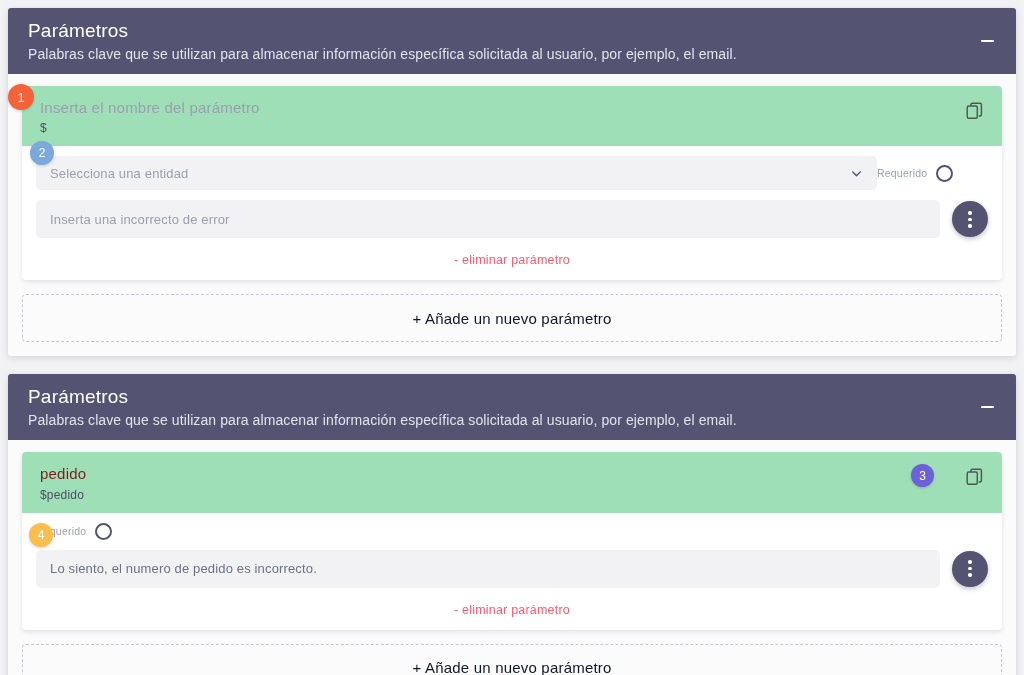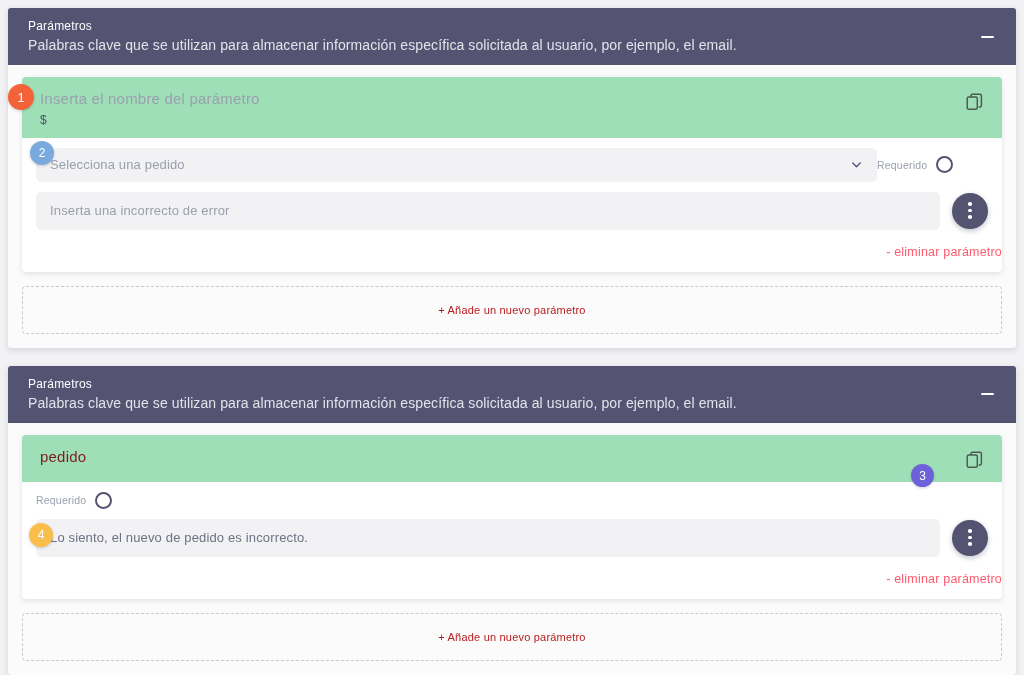--- a/index.html
+++ b/index.html
@@ -20,21 +20,21 @@
     overflow: hidden;
     margin-bottom: 18px;
   }
   .panel-header {
     background: #545372;
     padding: 11px 20px 12px 20px;
     position: relative;
   }
   .panel-title {
     color: #ffffff;
-    font-size: 12px;
+    font-size: 19px;
     font-weight: 400;
     letter-spacing: .2px;
     line-height: 1.25;
   }
   .panel-sub {
     color: #e3e3ec;
     font-size: 14px;
     font-weight: 400;
     margin-top: 3px;
     letter-spacing: .1px;
@@ -126,37 +126,37 @@
     display: flex; flex-direction: column;
     align-items: center; justify-content: center;
     gap: 3px;
     margin-left: 12px;
     flex: 0 0 auto;
     box-shadow: 0 2px 5px rgba(60,60,90,.3);
     cursor: pointer;
   }
   .kebab span { width: 3.5px; height: 3.5px; border-radius: 50%; background: #fff; display: block; }
 
-  .delete-row { text-align: right; padding: 6px 0 12px 0; }
+  .delete-row { text-align: center; padding: 6px 0 12px 0; }
   .delete-link {
     color: #ff5a6e;
     font-size: 12.5px;
     letter-spacing: .2px;
     cursor: pointer;
     display: inline-block;
   }
 
   .add-btn {
     margin-top: 14px;
     border: 1px dashed #c9c9d1;
     border-radius: 4px;
     height: 48px;
     display: flex; align-items: center; justify-content: center;
-    color: #b91c1c;
-    font-size: 11px;
+    color: #0f172a;
+    font-size: 15px;
     letter-spacing: .2px;
     background: #fbfbfc;
     cursor: pointer;
   }
 
   
   .badge {
     position: absolute;
     width: 26px; height: 26px;
     border-radius: 50%;
@@ -196,21 +196,21 @@
           </div>
           <svg class="copy-icon" viewBox="0 0 24 24" fill="none" stroke="#4c5a52" stroke-width="1.6">
             <rect x="3.5" y="6.5" width="11" height="13.5" rx="1.6"></rect>
             <path d="M7.5 6.5V5.1a1.6 1.6 0 0 1 1.6-1.6h8.3a1.6 1.6 0 0 1 1.6 1.6v10.8a1.6 1.6 0 0 1-1.6 1.6h-1.4"></path>
           </svg>
         </div>
 
         <div class="param-rows">
           <div class="row">
             <div class="field select">
-              <span>Selecciona una pedido</span>
+              <span>Selecciona una entidad</span>
               <svg class="chev" viewBox="0 0 24 24" fill="none" stroke="#4c4f7a" stroke-width="2.6" stroke-linecap="round" stroke-linejoin="round">
                   <polyline points="5,9 12,16 19,9"></polyline>
                 </svg>
             </div>
             <div class="required-wrap">
               <span class="required-label">Requerido</span>
               <span class="radio"></span>
             </div>
           </div>
 
@@ -241,37 +241,38 @@
           <div class="bar"></div>
         </div>
     </div>
 
     <div class="panel-body">
       <div class="param-card">
 
         <div class="param-name-bar">
           <div class="param-name-main">
             <div class="param-name-value filled">pedido</div>
+            <div class="param-name-ref">$pedido</div>
           </div>
           <svg class="copy-icon" viewBox="0 0 24 24" fill="none" stroke="#4c5a52" stroke-width="1.6">
             <rect x="3.5" y="6.5" width="11" height="13.5" rx="1.6"></rect>
             <path d="M7.5 6.5V5.1a1.6 1.6 0 0 1 1.6-1.6h8.3a1.6 1.6 0 0 1 1.6 1.6v10.8a1.6 1.6 0 0 1-1.6 1.6h-1.4"></path>
           </svg>
         </div>
 
         <div class="param-rows">
           <div class="row">
             <div class="required-wrap">
               <span class="required-label">Requerido</span>
               <span class="radio"></span>
             </div>
           </div>
 
           <div class="row">
-            <div class="field errorfield filled">Lo siento, el nuevo de pedido es incorrecto.</div>
+            <div class="field errorfield filled">Lo siento, el numero de pedido es incorrecto.</div>
             <div class="kebab">
               <span></span>
               <span></span>
               <span></span>
             </div>
           </div>
         </div>
 
         <div class="delete-row">
           <span class="delete-link">- eliminar parámetro</span>

